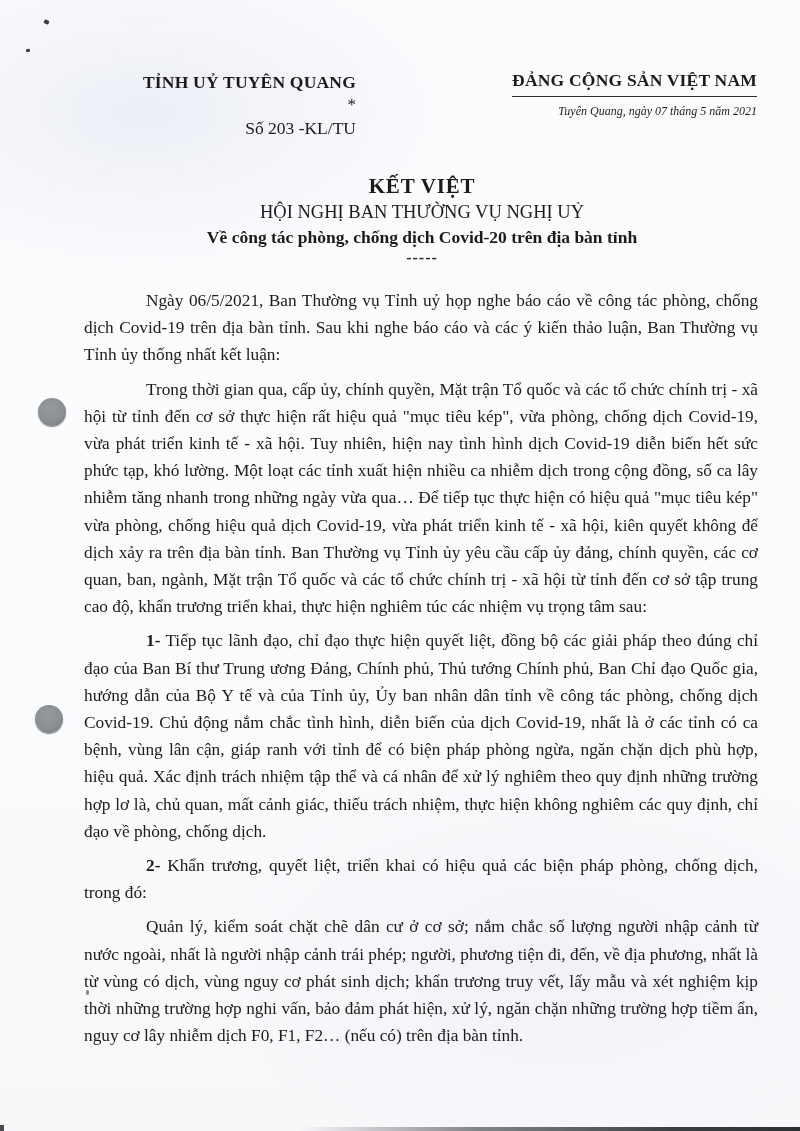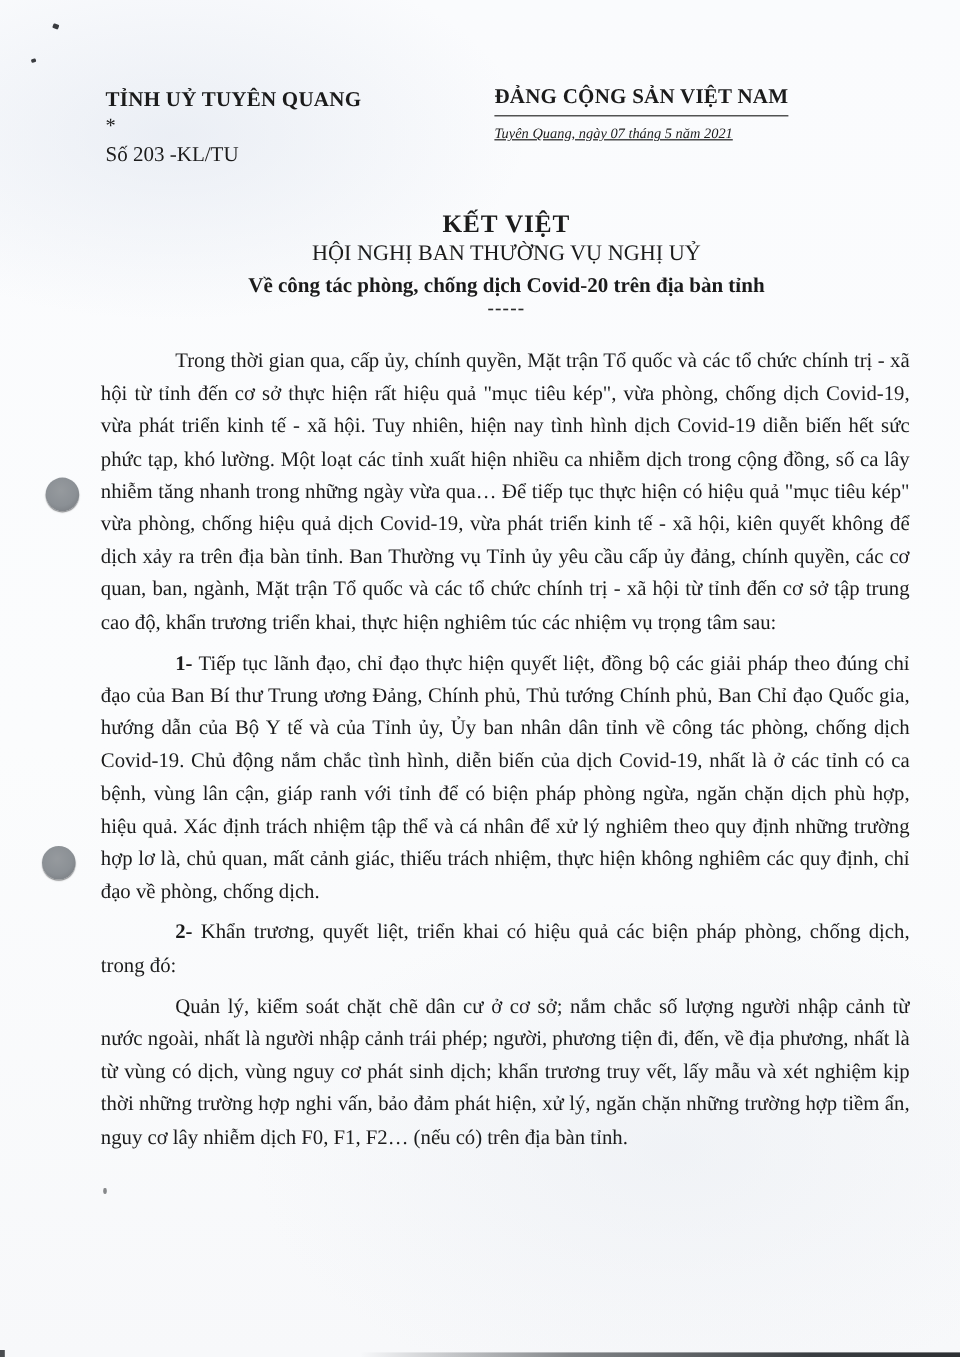--- a/index.html
+++ b/index.html
@@ -18,43 +18,42 @@
       linear-gradient(180deg, #fafbfd 0%, #fbfcfd 55%, #f7f8fa 100%);
     overflow: hidden;
     font-family: "Liberation Serif", "DejaVu Serif", serif;
     color: #1b1b1b;
   }
 
   
   .header-left {
     position: absolute;
     top: 72px; left: 88px; width: 268px;
-    text-align: left;
+    text-align: right;
   }
   .org-name {
     font-weight: bold;
     font-size: 17.5px;
     letter-spacing: 0.2px;
     white-space: nowrap;
   }
   .star-sep {
     font-size: 17px;
     line-height: 17px;
     margin-top: 3px;
   }
   .doc-number {
     font-size: 17.5px;
     margin-top: 5px;
     white-space: nowrap;
   }
   .header-right {
     position: absolute;
     top: 70px; left: 412px; width: 345px;
-    text-align: left;
-    text-decoration: underline;
+    text-align: right;
   }
   .party-name {
     display: inline-block;
     font-weight: bold;
     font-size: 17.5px;
     letter-spacing: 0.2px;
     padding-bottom: 5px;
     border-bottom: 1.6px solid #2a2a2a;
     white-space: nowrap;
   }
@@ -167,19 +166,20 @@
   </div>
 
   <div class="title-block">
     <div class="title-1">KẾT VIỆT</div>
     <div class="title-2">HỘI NGHỊ BAN THƯỜNG VỤ NGHỊ UỶ</div>
     <div class="title-3">Về công tác phòng, chống dịch Covid-20 trên địa bàn tỉnh</div>
     <div class="title-sep">-----</div>
   </div>
 
   <div class="body-text">
+    <p><span>Ngày 06/5/2021, Ban Thường vụ Tỉnh uỷ họp nghe báo cáo về công tác phòng, chống dịch Covid-19 trên địa bàn tỉnh. Sau khi nghe báo cáo và các ý kiến thảo luận, Ban Thường vụ Tỉnh ủy thống nhất kết luận:</span></p>
     <p><span>Trong thời gian qua, cấp ủy, chính quyền, Mặt trận Tổ quốc và các tổ chức chính trị - xã hội từ tỉnh đến cơ sở thực hiện rất hiệu quả "mục tiêu kép", vừa phòng, chống dịch Covid-19, vừa phát triển kinh tế - xã hội. Tuy nhiên, hiện nay tình hình dịch Covid-19 diễn biến hết sức phức tạp, khó lường. Một loạt các tỉnh xuất hiện nhiều ca nhiễm dịch trong cộng đồng, số ca lây nhiễm tăng nhanh trong những ngày vừa qua… Để tiếp tục thực hiện có hiệu quả "mục tiêu kép" vừa phòng, chống hiệu quả dịch Covid-19, vừa phát triển kinh tế - xã hội, kiên quyết không để dịch xảy ra trên địa bàn tỉnh. Ban Thường vụ Tỉnh ủy yêu cầu cấp ủy đảng, chính quyền, các cơ quan, ban, ngành, Mặt trận Tổ quốc và các tổ chức chính trị - xã hội từ tỉnh đến cơ sở tập trung cao độ, khẩn trương triển khai, thực hiện nghiêm túc các nhiệm vụ trọng tâm sau:</span></p>
     <p><b>1-</b> <span>Tiếp tục lãnh đạo, chỉ đạo thực hiện quyết liệt, đồng bộ các giải pháp theo đúng chỉ đạo của Ban Bí thư Trung ương Đảng, Chính phủ, Thủ tướng Chính phủ, Ban Chỉ đạo Quốc gia, hướng dẫn của Bộ Y tế và của Tỉnh ủy, Ủy ban nhân dân tỉnh về công tác phòng, chống dịch Covid-19. Chủ động nắm chắc tình hình, diễn biến của dịch Covid-19, nhất là ở các tỉnh có ca bệnh, vùng lân cận, giáp ranh với tỉnh để có biện pháp phòng ngừa, ngăn chặn dịch phù hợp, hiệu quả. Xác định trách nhiệm tập thể và cá nhân để xử lý nghiêm theo quy định những trường hợp lơ là, chủ quan, mất cảnh giác, thiếu trách nhiệm, thực hiện không nghiêm các quy định, chỉ đạo về phòng, chống dịch.</span></p>
     <p><b>2-</b> <span>Khẩn trương, quyết liệt, triển khai có hiệu quả các biện pháp phòng, chống dịch, trong đó:</span></p>
     <p><span>Quản lý, kiểm soát chặt chẽ dân cư ở cơ sở; nắm chắc số lượng người nhập cảnh từ nước ngoài, nhất là người nhập cảnh trái phép; người, phương tiện đi, đến, về địa phương, nhất là từ vùng có dịch, vùng nguy cơ phát sinh dịch; khẩn trương truy vết, lấy mẫu và xét nghiệm kịp thời những trường hợp nghi vấn, bảo đảm phát hiện, xử lý, ngăn chặn những trường hợp tiềm ẩn, nguy cơ lây nhiễm dịch F0, F1, F2… (nếu có) trên địa bàn tỉnh.</span></p>
   </div>
 
 </div>
 
 </body></html>

